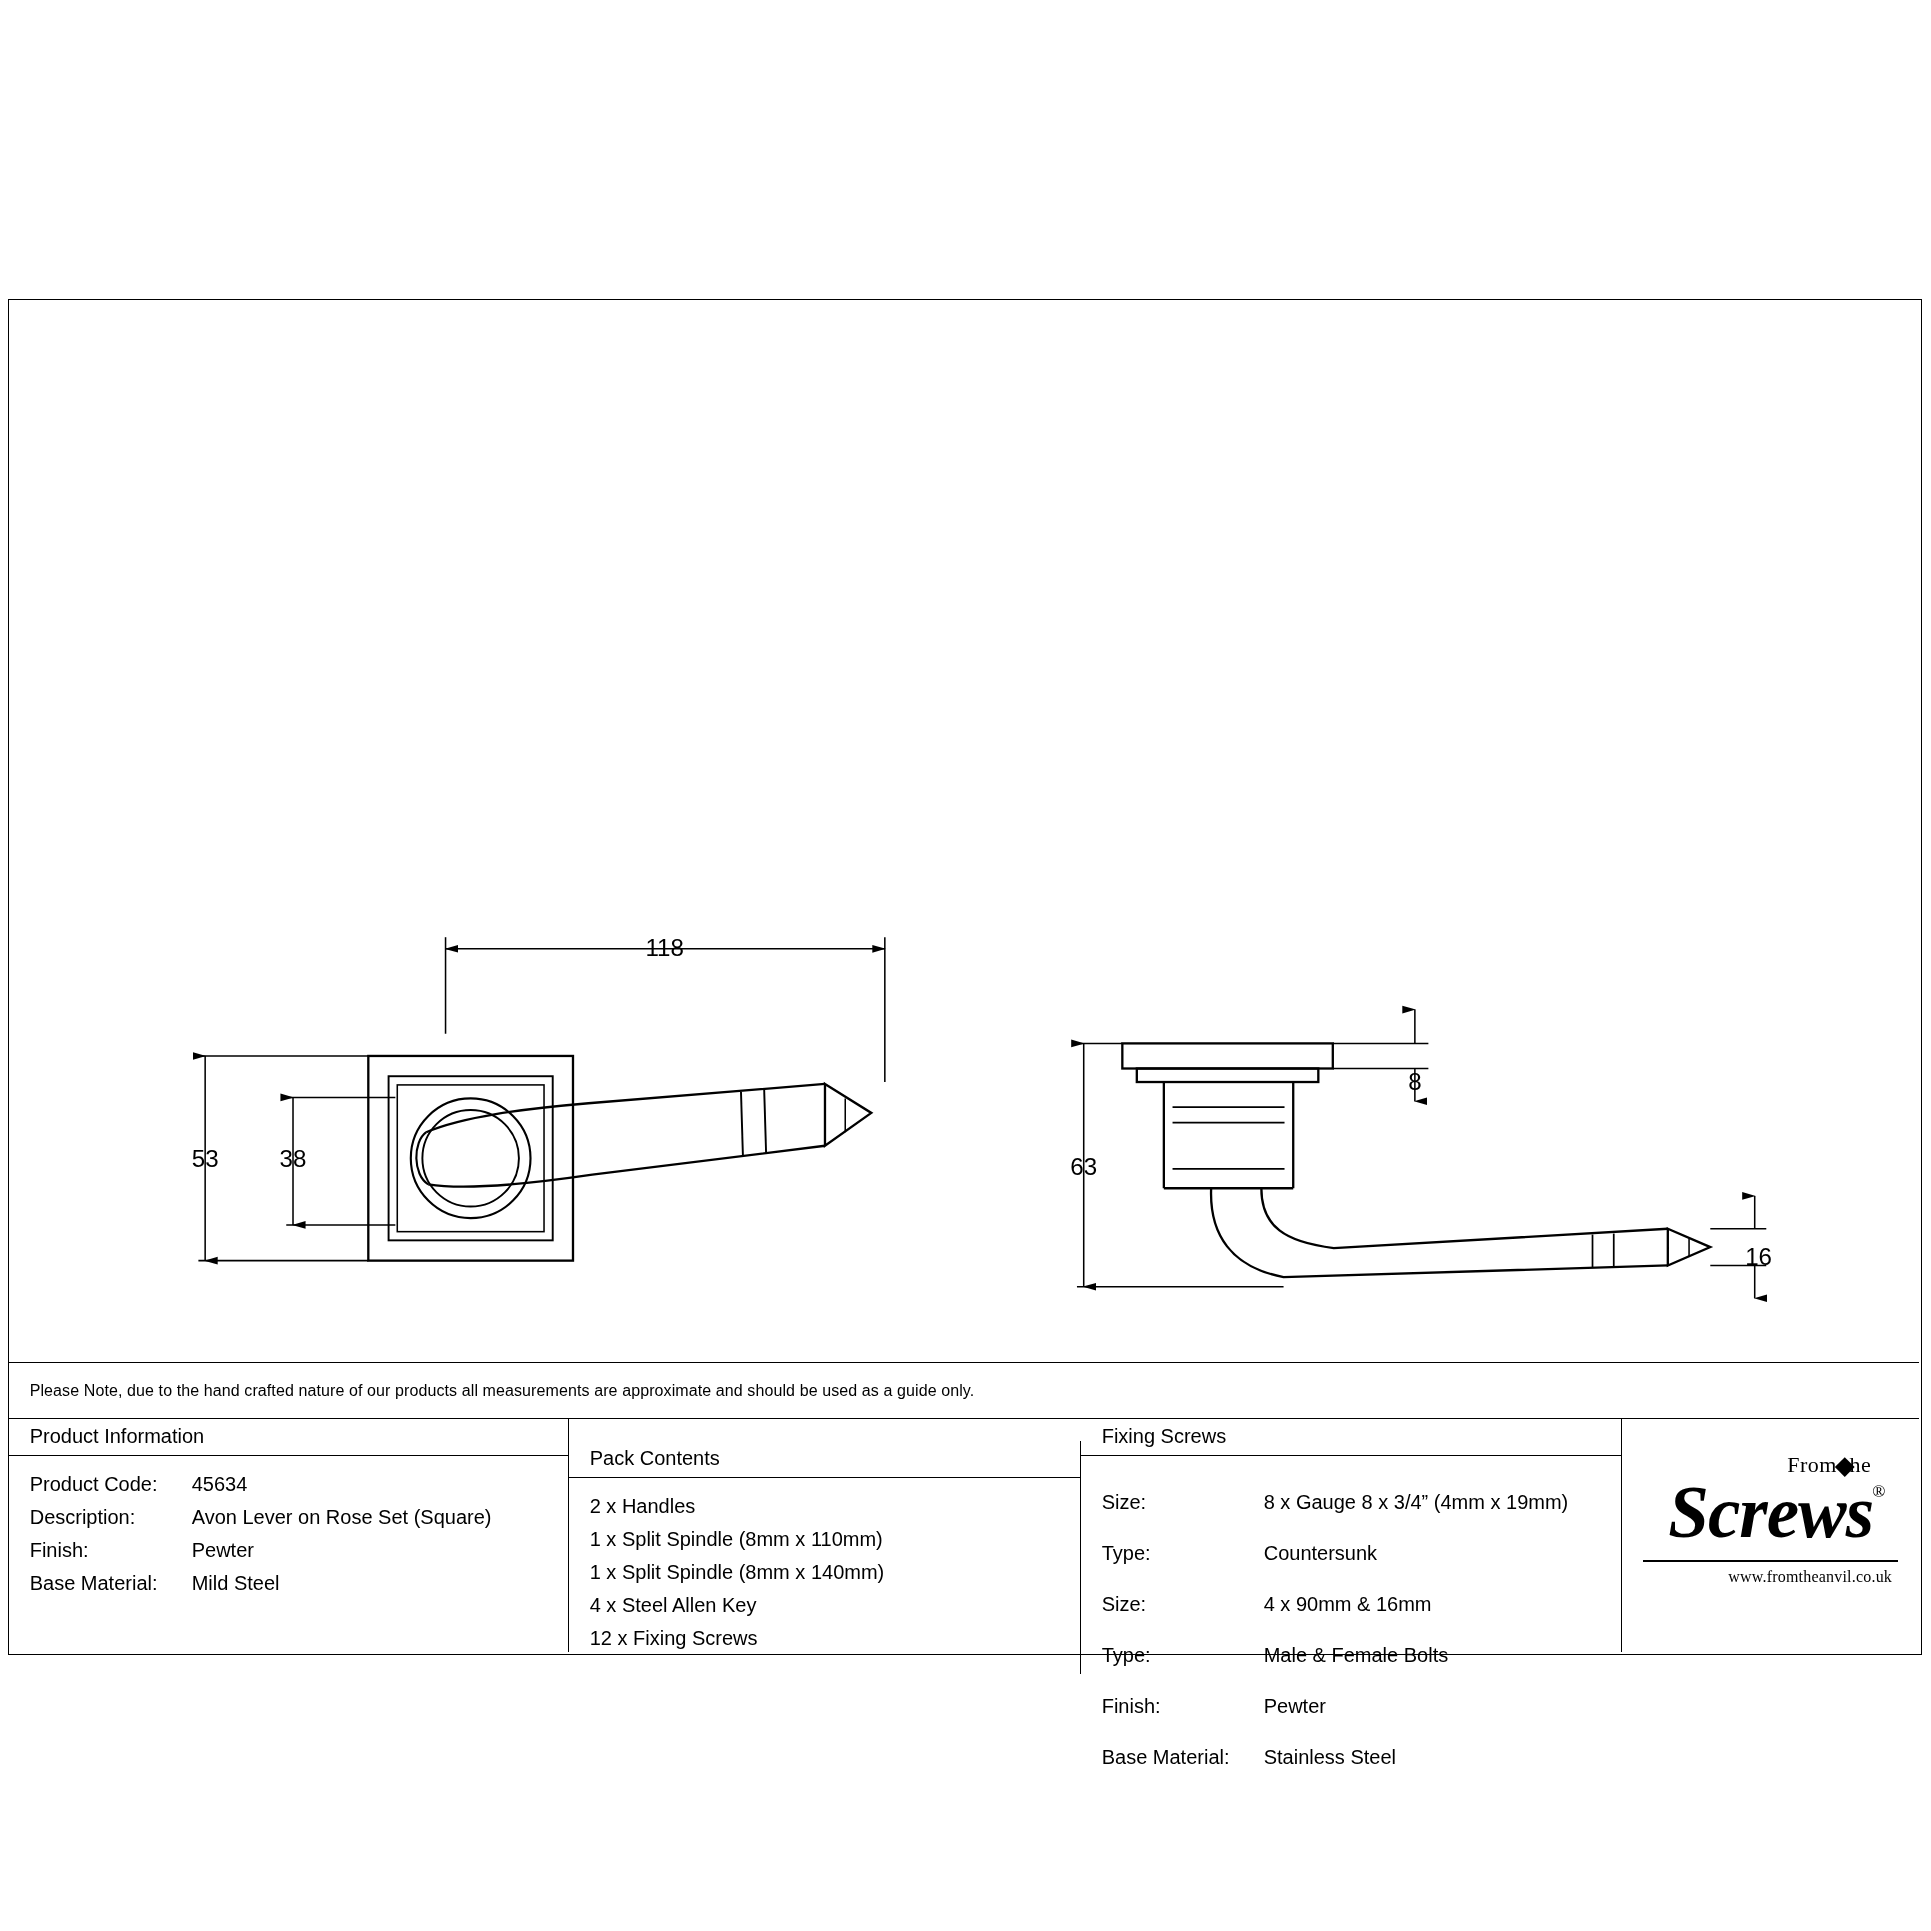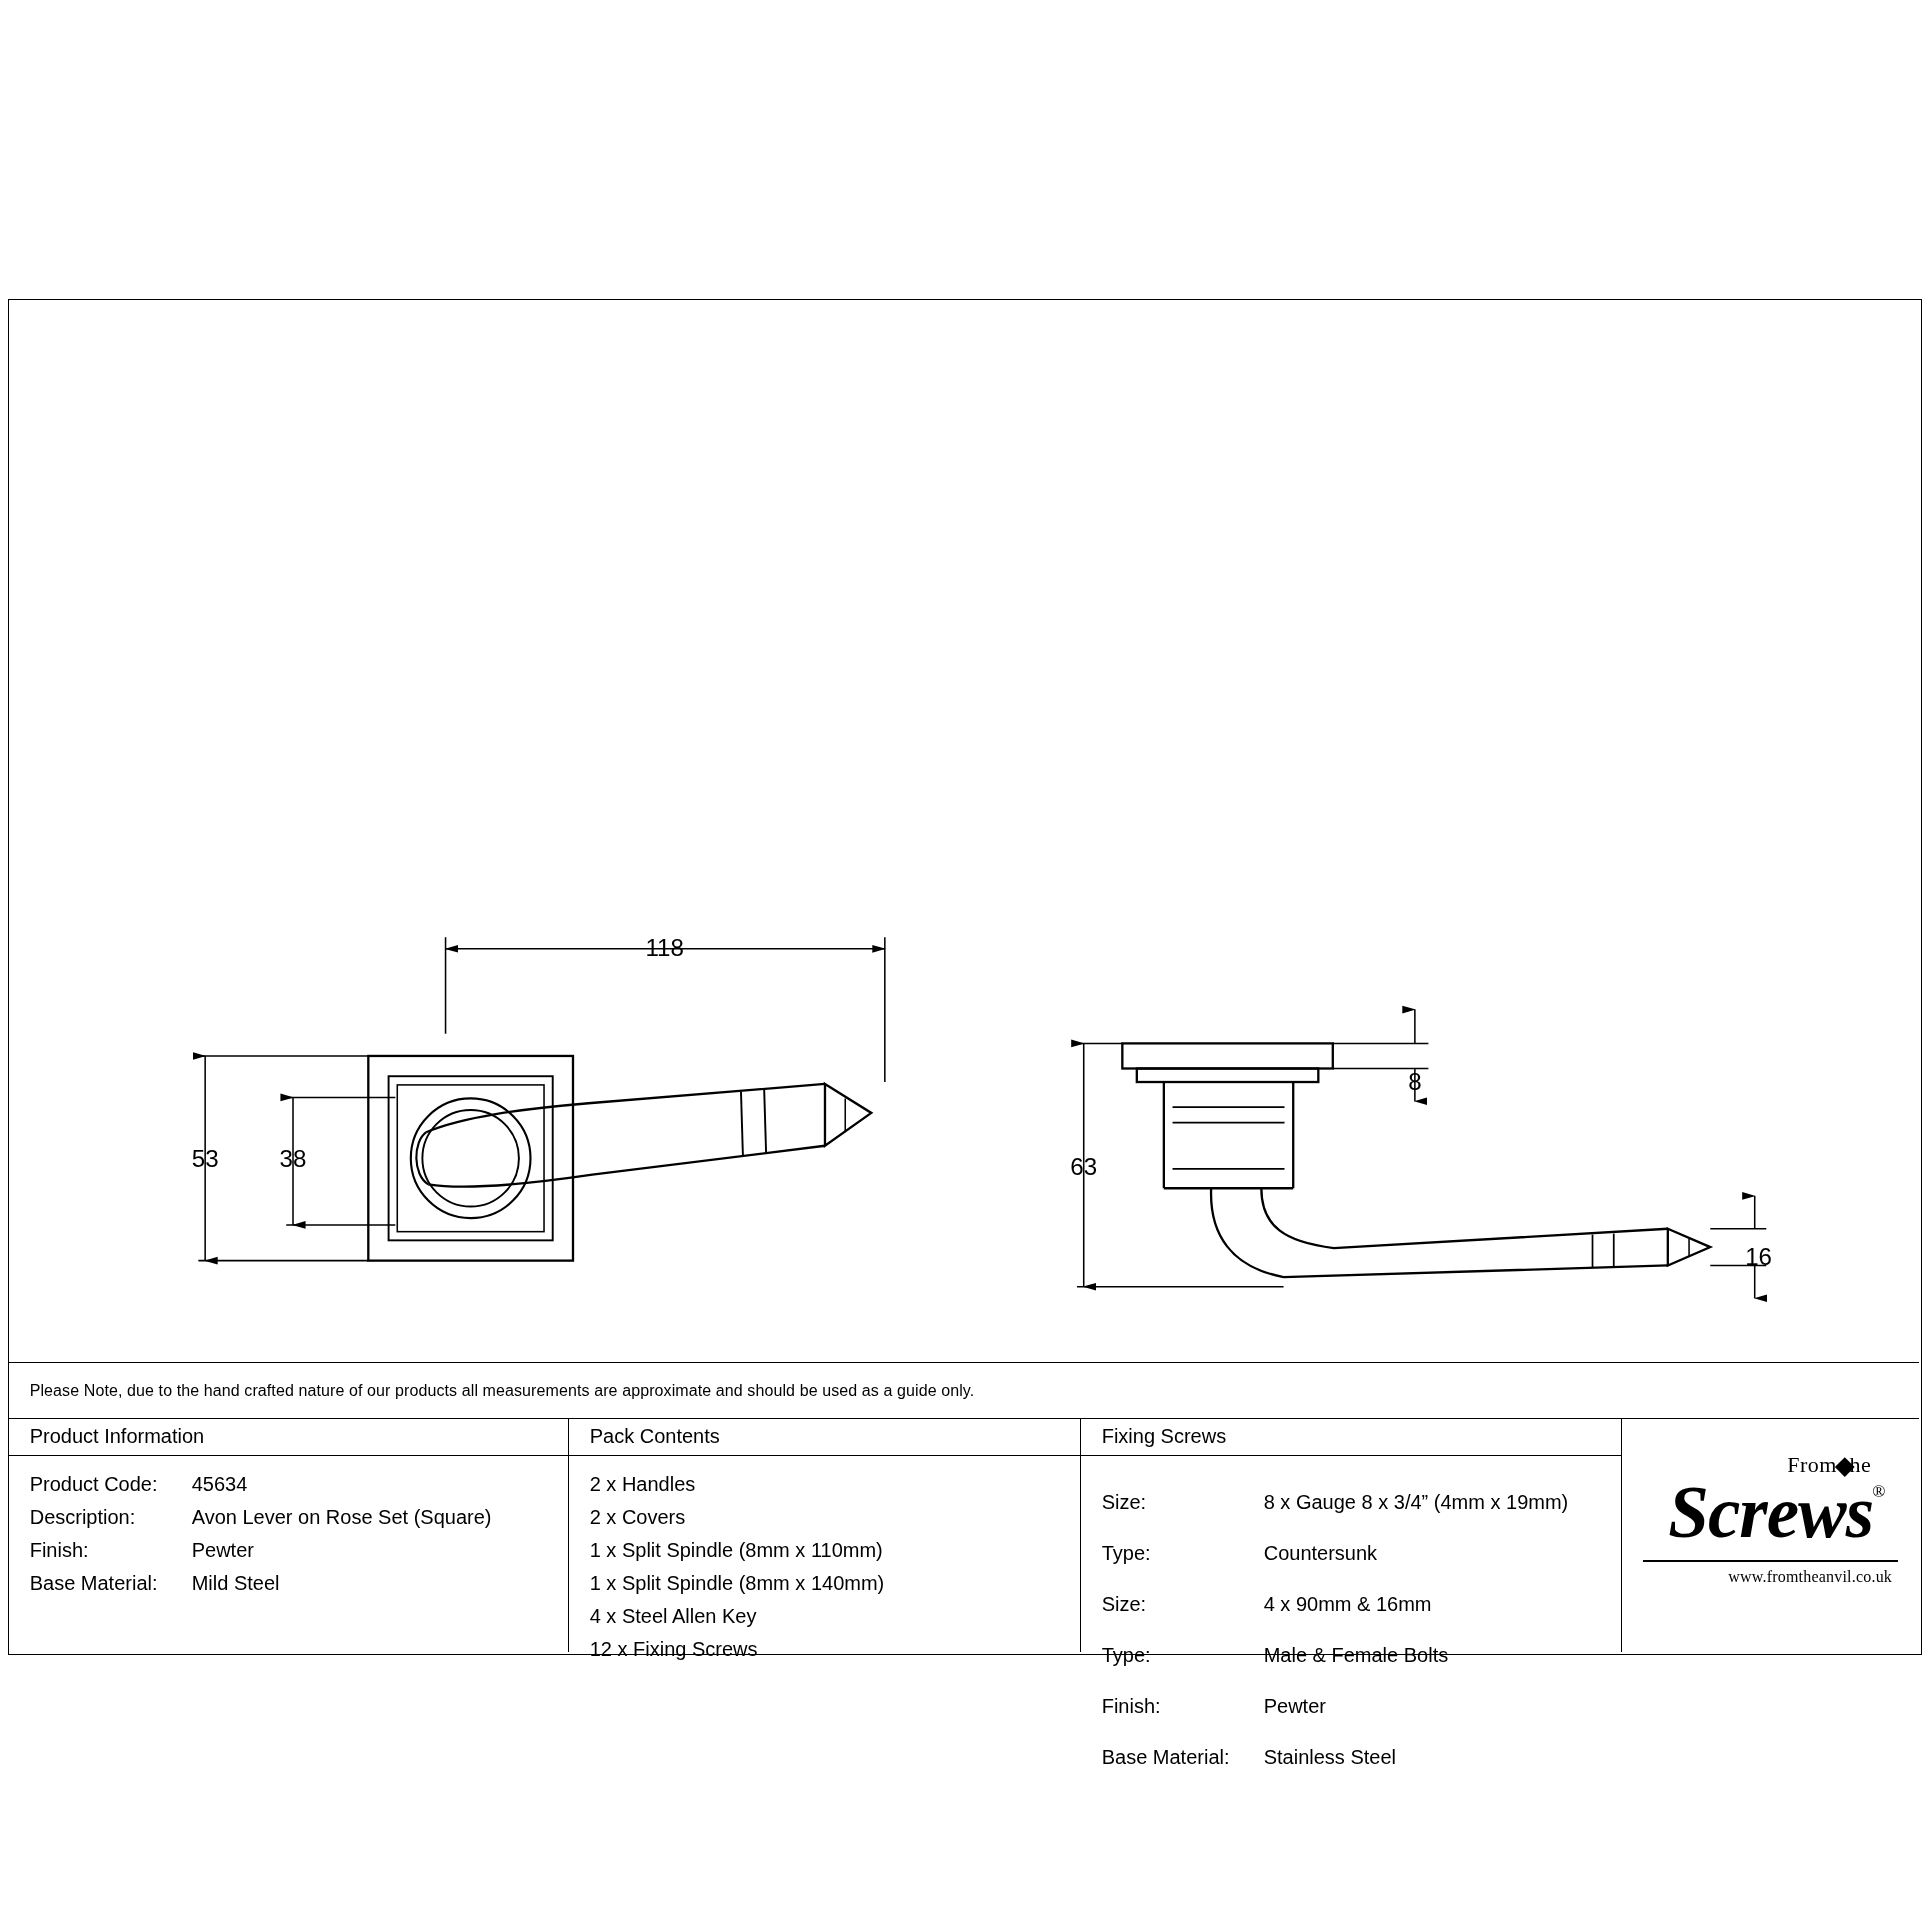--- a/index.html
+++ b/index.html
@@ -60,21 +60,21 @@
     border-top: 1.9px solid #000;
     box-sizing: border-box;
     display: flex;
   }
   .col {
     box-sizing: border-box;
     position: relative;
     height: 100%;
   }
   .col-prod { width: 560px; border-right: 1.9px solid #000; }
-  .col-pack { width: 512px; border-right: 1.9px solid #000; }
+  .col-pack { width: 512px; border-right: 1.9px solid #000; margin-top: 22px; }
   .col-fix  { width: 541px; border-right: 1.9px solid #000; }
   .col-logo { width: 295px; }
 
   .col-head {
     font-size: 20px;
     padding: 5.8px 0 0 21px;
     height: 35px;
     box-sizing: border-box;
   }
   .col-head-rule {
@@ -292,21 +292,20 @@
           <span class="v">Mild Steel</span>
         </div>
       </div>
     </div>
 
     <div class="col col-pack">
       <div class="col-head">Pack Contents</div>
       <div class="col-head-rule"></div>
       <div class="col-body">
         <div class="pack-line">2 x Handles</div>
-        <div class="pack-line">2 x Covers</div>
         <div class="pack-line">1 x Split Spindle (8mm x 110mm)</div>
         <div class="pack-line">1 x Split Spindle (8mm x 140mm)</div>
         <div class="pack-line">4 x Steel Allen Key</div>
         <div class="pack-line">12 x Fixing Screws</div>
       </div>
     </div>
 
     <div class="col col-fix">
       <div class="col-head">Fixing Screws</div>
       <div class="col-head-rule"></div>

